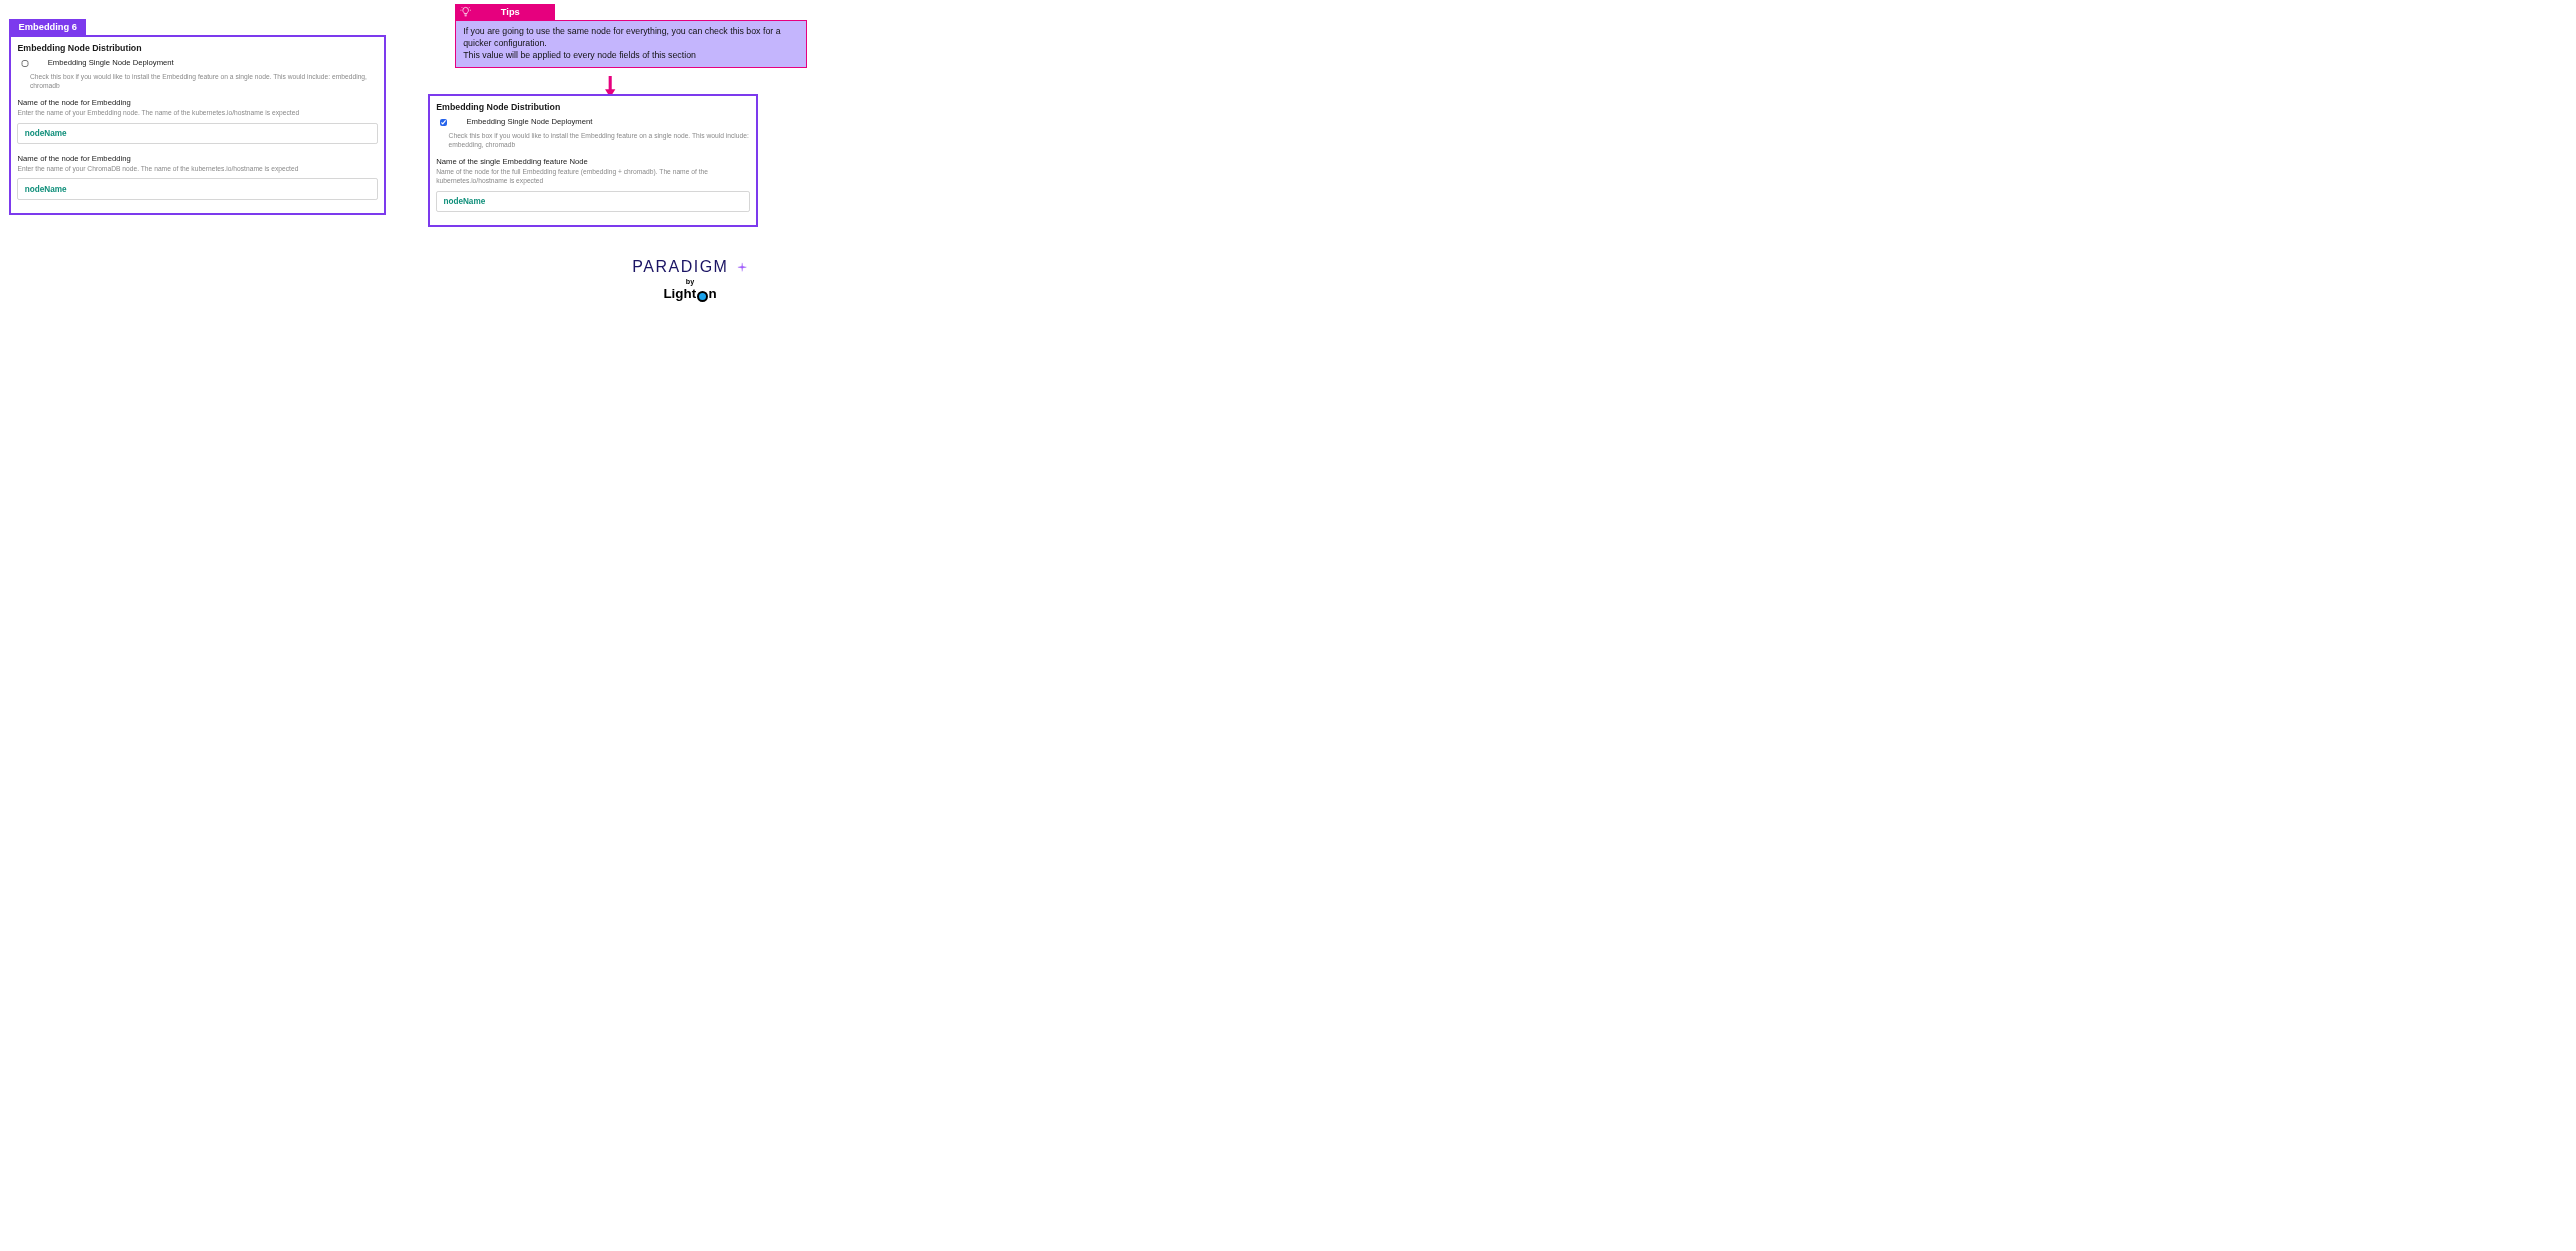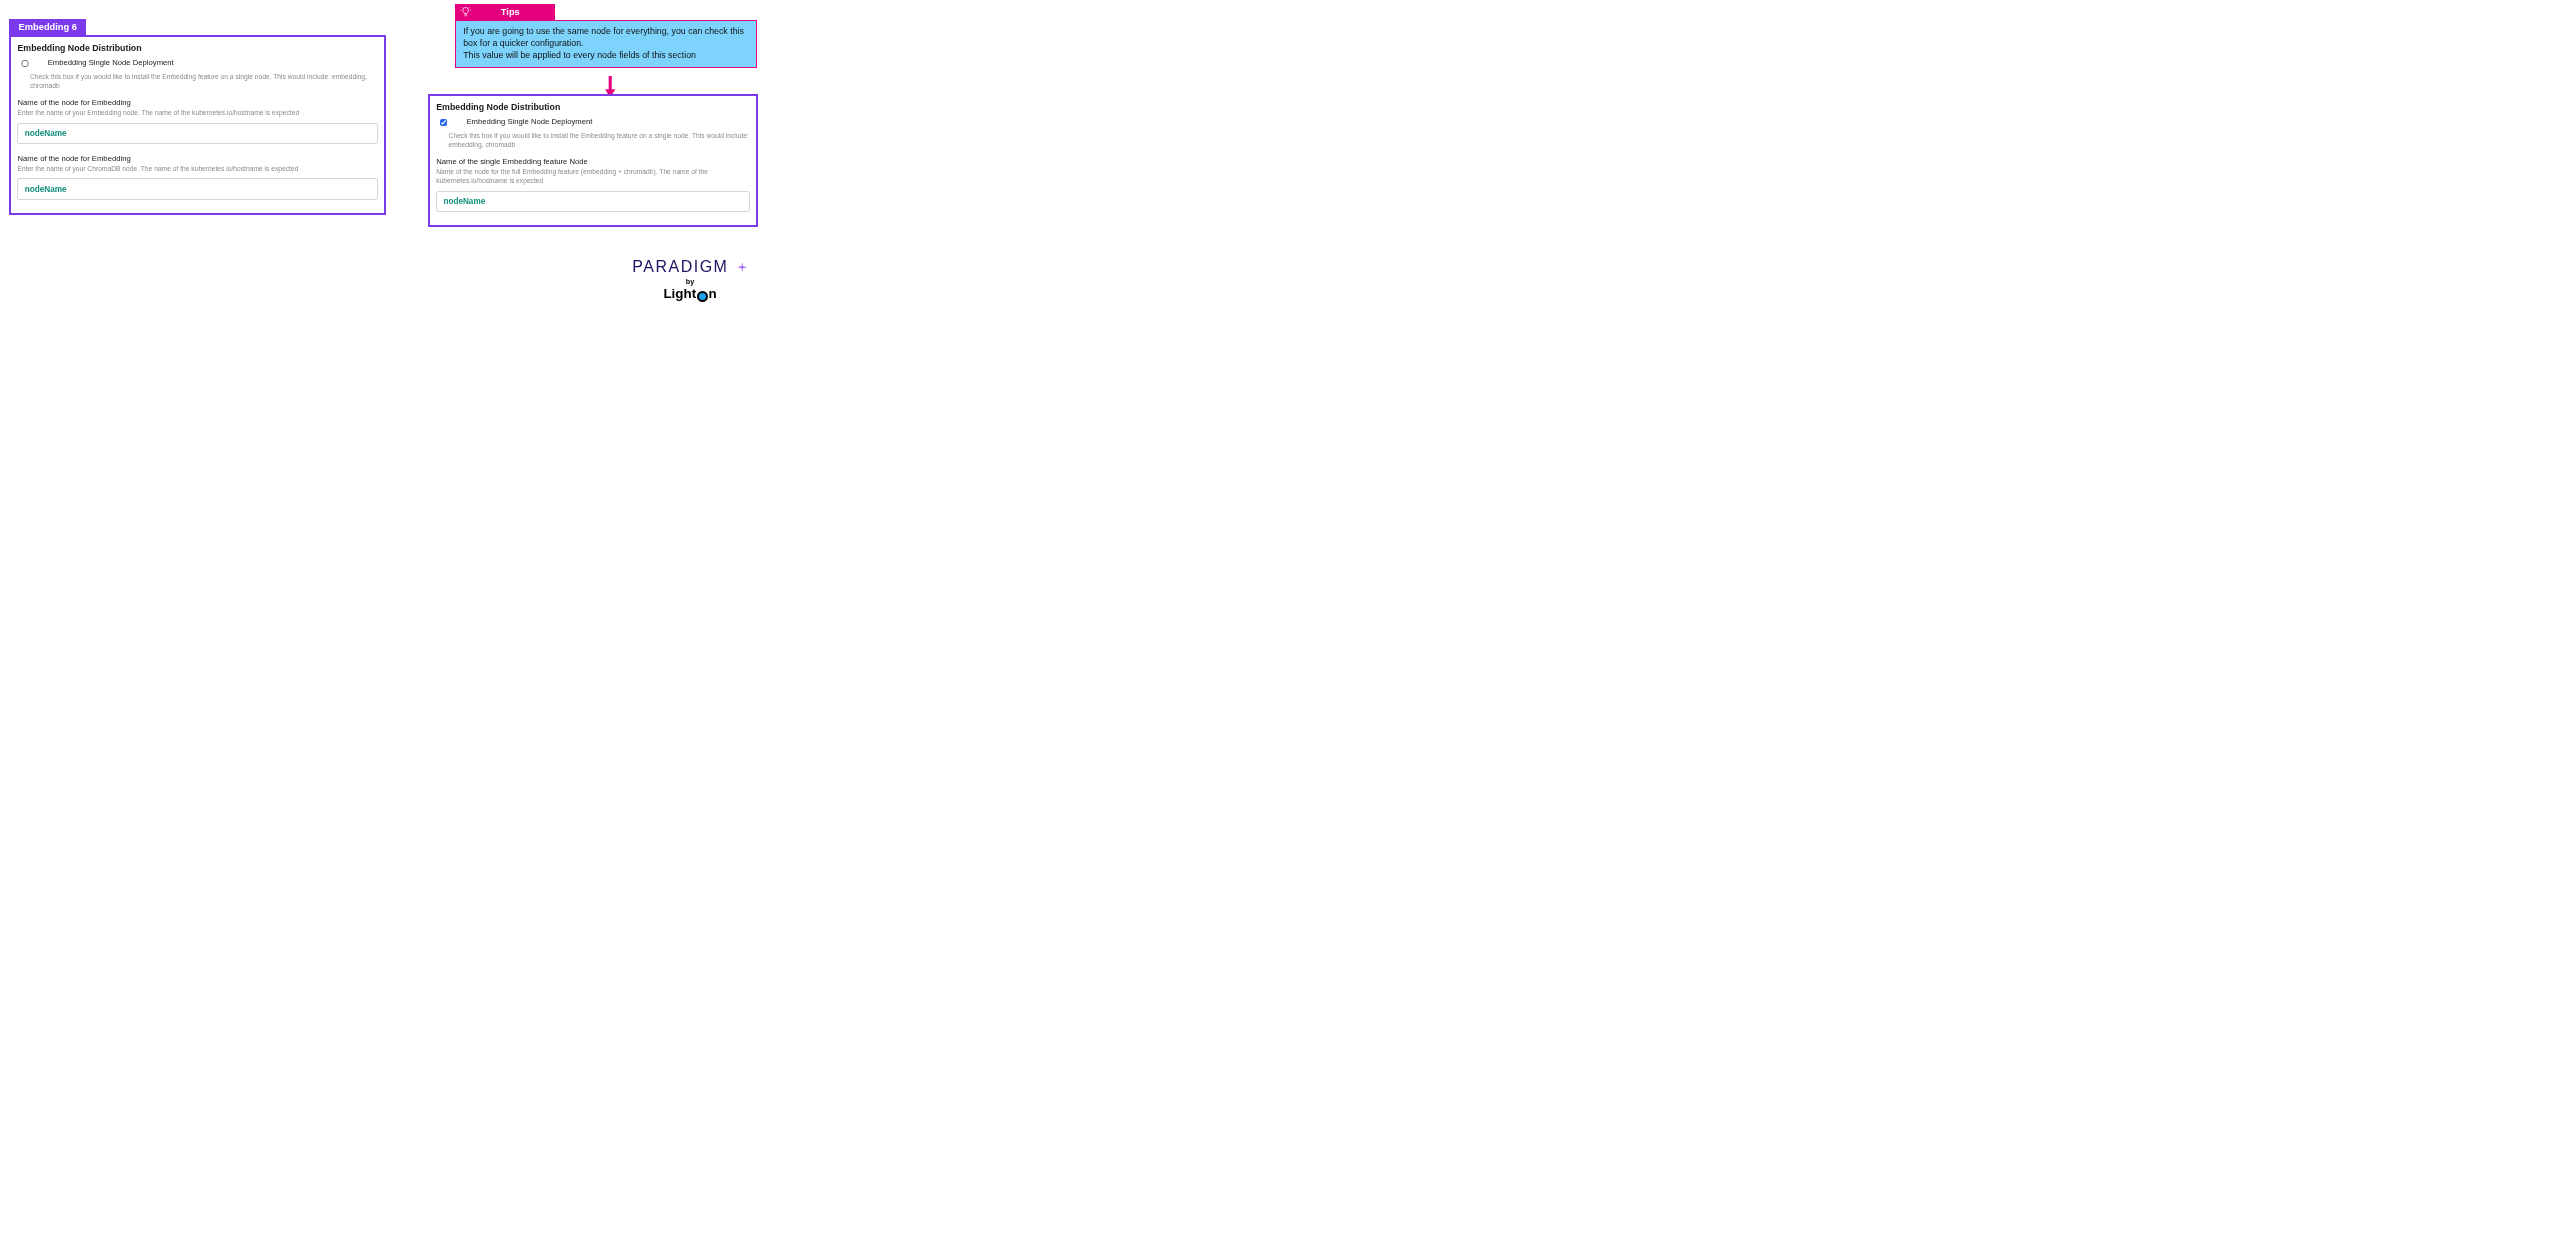--- a/index.html
+++ b/index.html
@@ -113,23 +113,23 @@
     width: 20.6px; text-align: center;
     display: inline-flex; justify-content: center;
   }
   .tips-tab .tips-text {
     flex: 1; text-align: center; padding-right: 10px;
   }
 
   .tips-box {
     position: absolute;
     left: 455px; top: 19.6px;
-    width: 302px;
+    width: 352px;
     border: 1.5px solid #e6007e;
-    background: #7dd3fc;
+    background: #c4b5fd;
     padding: 5.2px 7.2px;
     font-size: 8.8px;
     line-height: 1.35;
     color: #111111;
   }
 
   .tips-arrow {
     position: absolute;
     left: 604px; top: 76px;
   }

